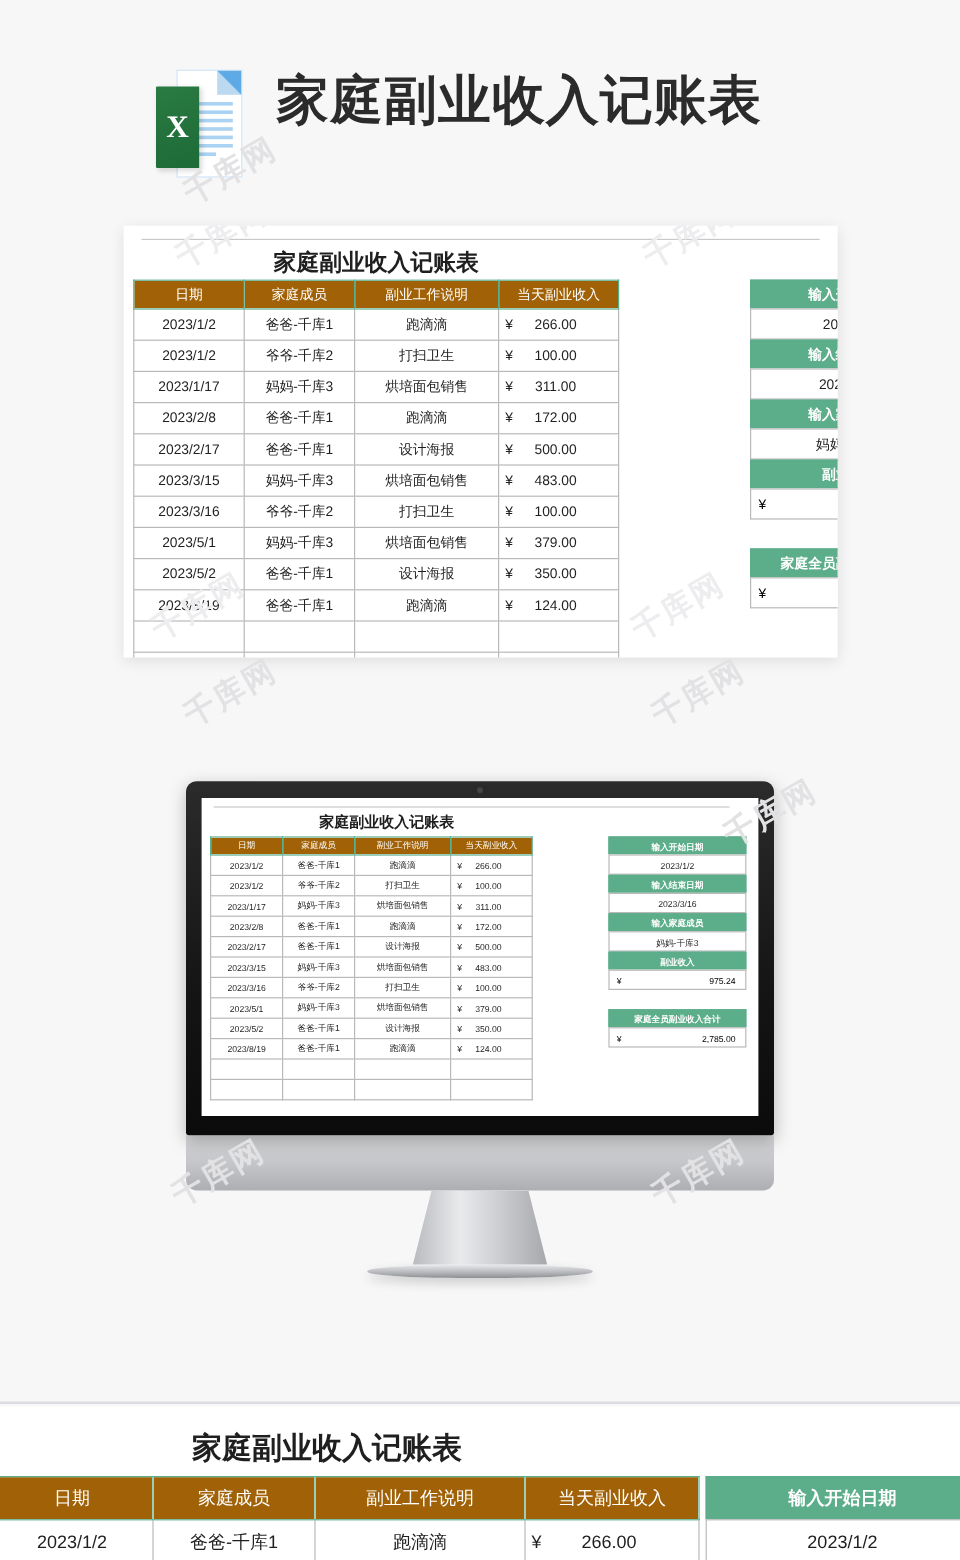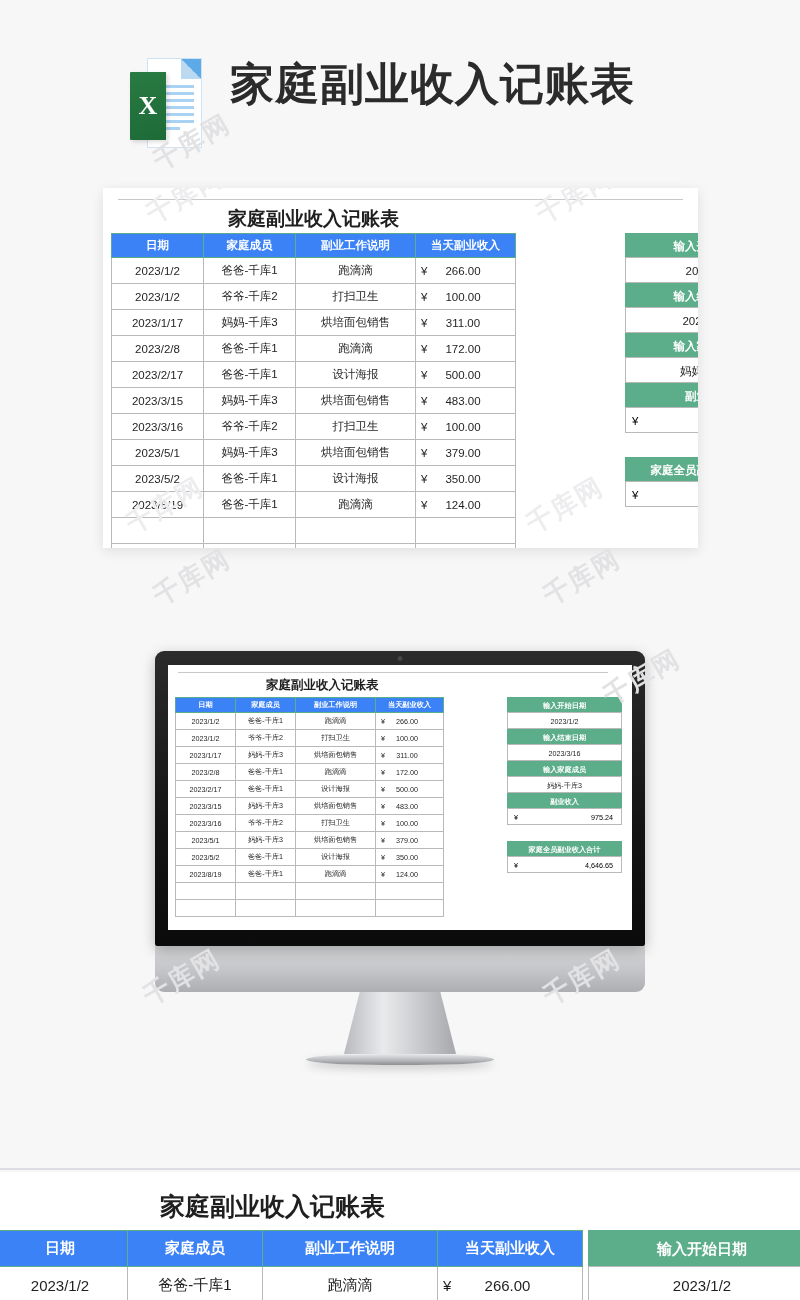--- a/index.html
+++ b/index.html
@@ -70,21 +70,21 @@
 
   table.grid { border-collapse: collapse; table-layout: fixed; }
   table.grid td, table.grid th {
     border: 1px solid #b9b9b9;
     text-align: center;
     color: #1f1f1f;
     font-weight: 400;
     overflow: hidden; white-space: nowrap;
   }
   table.grid th {
-    background: #3b82f6; color: #ffffff; font-weight: 700; border-color: #5cad8a;
+    background: #a16207; color: #ffffff; font-weight: 400; border-color: #5cad8a;
   }
   td.money { position: relative; text-align: right; }
   td.money .yen { position: absolute; left: 5px; }
   td.money .amt { padding-right: 5px; }
 
   .pnl-head {
     background: #5cad8a; color: #fff; font-weight: 700; text-align: center;
     border: 1px solid #5cad8a;
   }
   .pnl-val {
@@ -417,21 +417,21 @@
             <div class="pnl-head">输入开始日期</div>
             <div class="pnl-val">2023/1/2</div>
             <div class="pnl-head">输入结束日期</div>
             <div class="pnl-val">2023/3/16</div>
             <div class="pnl-head">输入家庭成员</div>
             <div class="pnl-val">妈妈-千库3</div>
             <div class="pnl-head">副业收入</div>
             <div class="pnl-money"><span class="yen">¥</span><span class="amt">975.24</span></div>
             <div class="gap"></div>
             <div class="pnl-head">家庭全员副业收入合计</div>
-            <div class="pnl-money"><span class="yen">¥</span><span class="amt">4,646.65</span></div>
+            <div class="pnl-money"><span class="yen">¥</span><span class="amt">2,785.00</span></div>
           </div>
       </div>
     </div>
     <div id="mon-chin"></div>
     <div id="mon-neck"></div>
     <div id="mon-base"></div>
   </div>
 
   <div id="bottom-div"></div>
   <div id="bottom">

